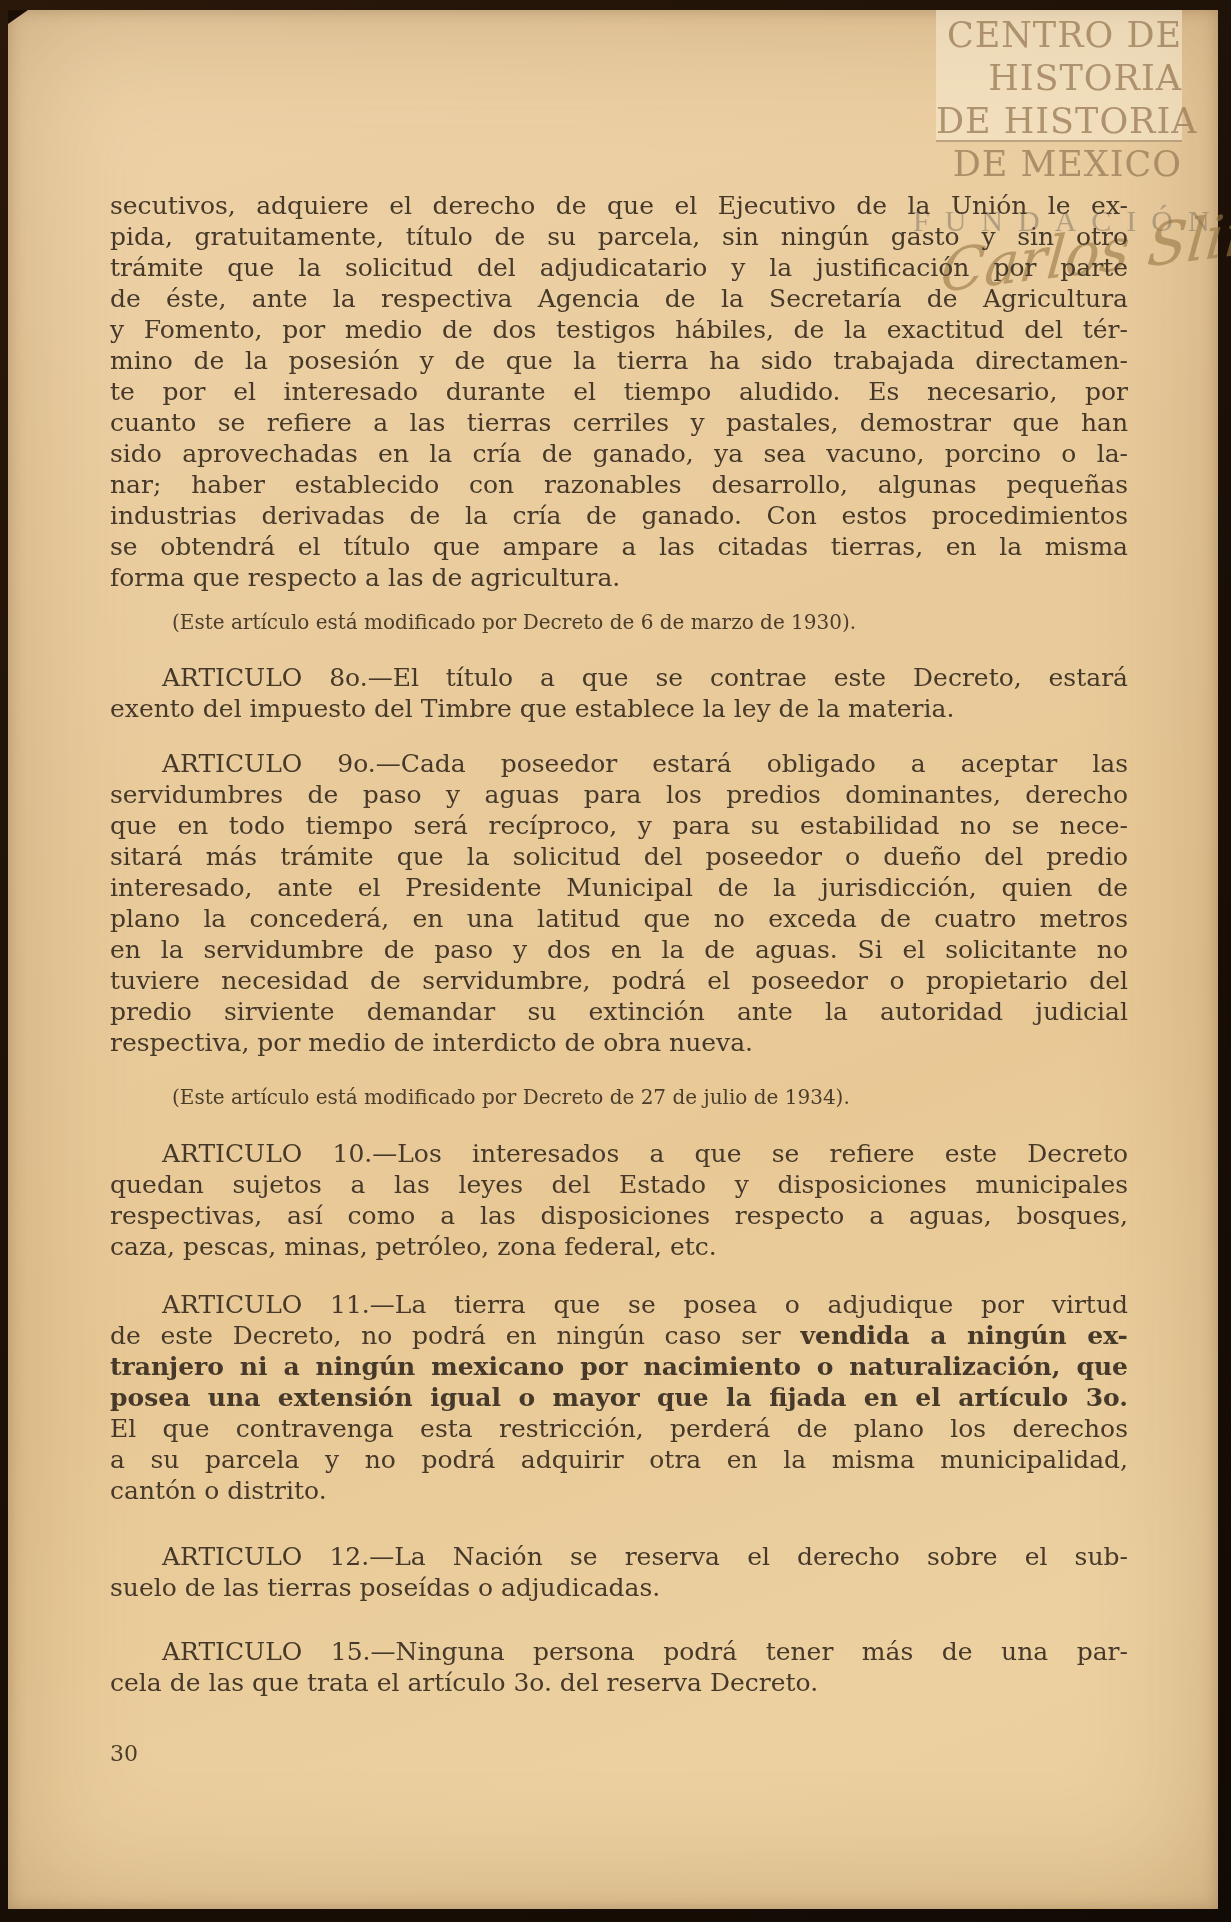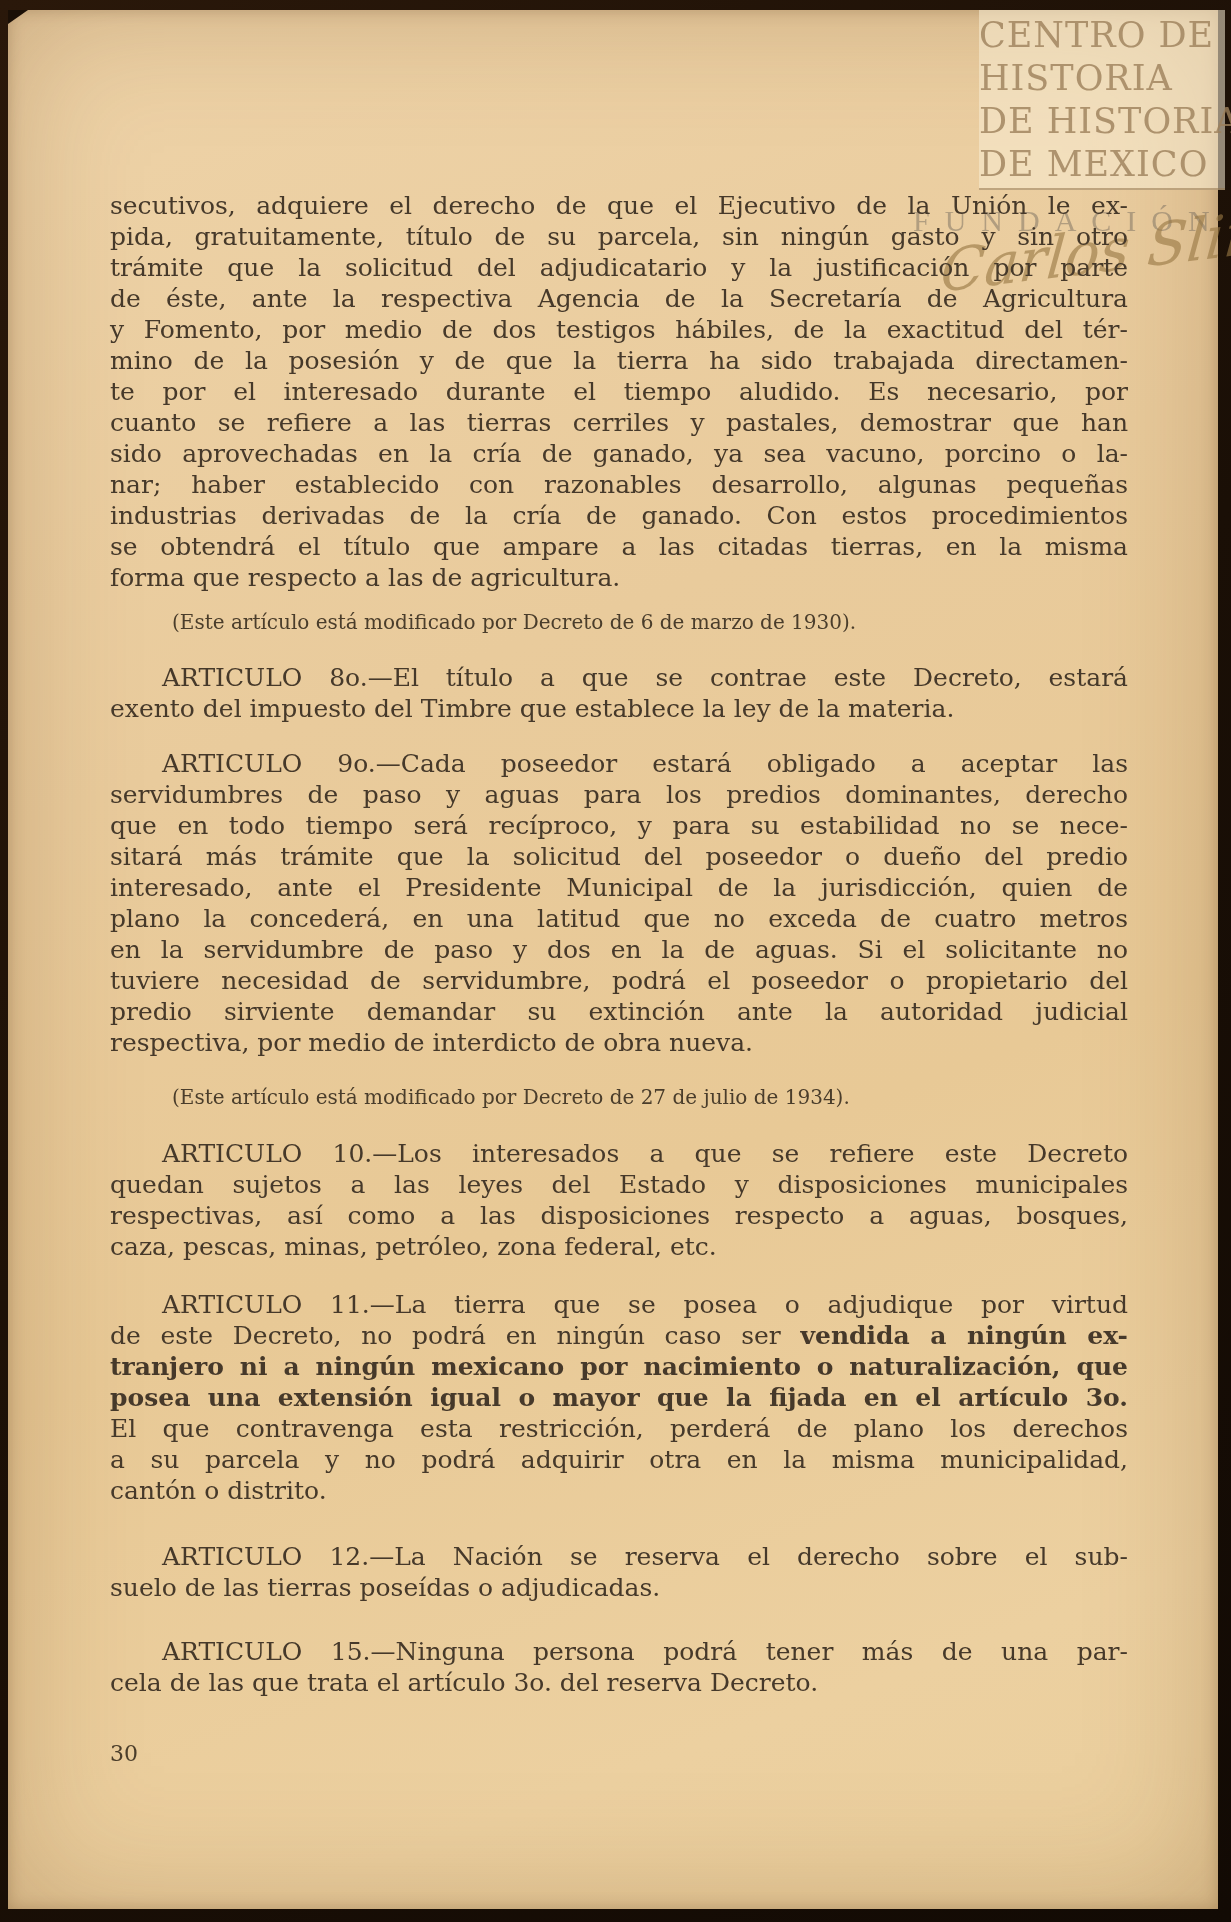--- a/index.html
+++ b/index.html
@@ -6,24 +6,24 @@
   .scan{position:relative;width:1231px;height:1922px;overflow:hidden;
         background:linear-gradient(135deg,#2a180a 0%,#1a0f06 55%,#120a04 100%);
         font-family:"DejaVu Serif","Liberation Serif",serif;}
   
   .paper{position:absolute;left:8px;top:10px;right:13px;bottom:13px;
          background:linear-gradient(160deg,#eed3a8 0%,#e9cb9c 35%,#e8c996 60%,#ecd0a0 85%,#eace9c 100%);
          box-shadow:inset 0 0 130px rgba(110,70,25,.28), inset 0 0 16px rgba(70,40,12,.25);}
   .corner-notch{position:absolute;left:0;top:0;width:0;height:0;
          border-top:14px solid #1a0f06;border-right:20px solid transparent;}
   
-  .wm-box{position:absolute;left:971px;top:0px;width:246px;height:180px;
+  .wm-box{position:absolute;left:928px;top:0px;width:246px;height:132px;
           background:rgba(248,236,212,.55);
           border-bottom:2px solid rgba(148,117,76,.55);
-          text-align:left;padding-top:4px;box-sizing:border-box;}
+          text-align:right;padding-top:4px;box-sizing:border-box;}
   .wm-line{font-size:35px;line-height:43px;color:rgba(156,128,90,.8);
            letter-spacing:1px;white-space:nowrap;}
   .wm-foundation{position:absolute;left:905px;top:194px;width:318px;
            font-family:Liberation Serif, serif;
            font-size:30px;letter-spacing:15px;color:rgba(120,110,96,.5);
            white-space:nowrap;overflow:hidden;}
   .wm-signature{position:absolute;left:930px;top:228px;width:310px;
            font-style:italic;font-size:58px;color:rgba(152,120,68,.62);
            transform:rotate(-7deg) skewX(-12deg);transform-origin:left bottom;
            white-space:nowrap;}

